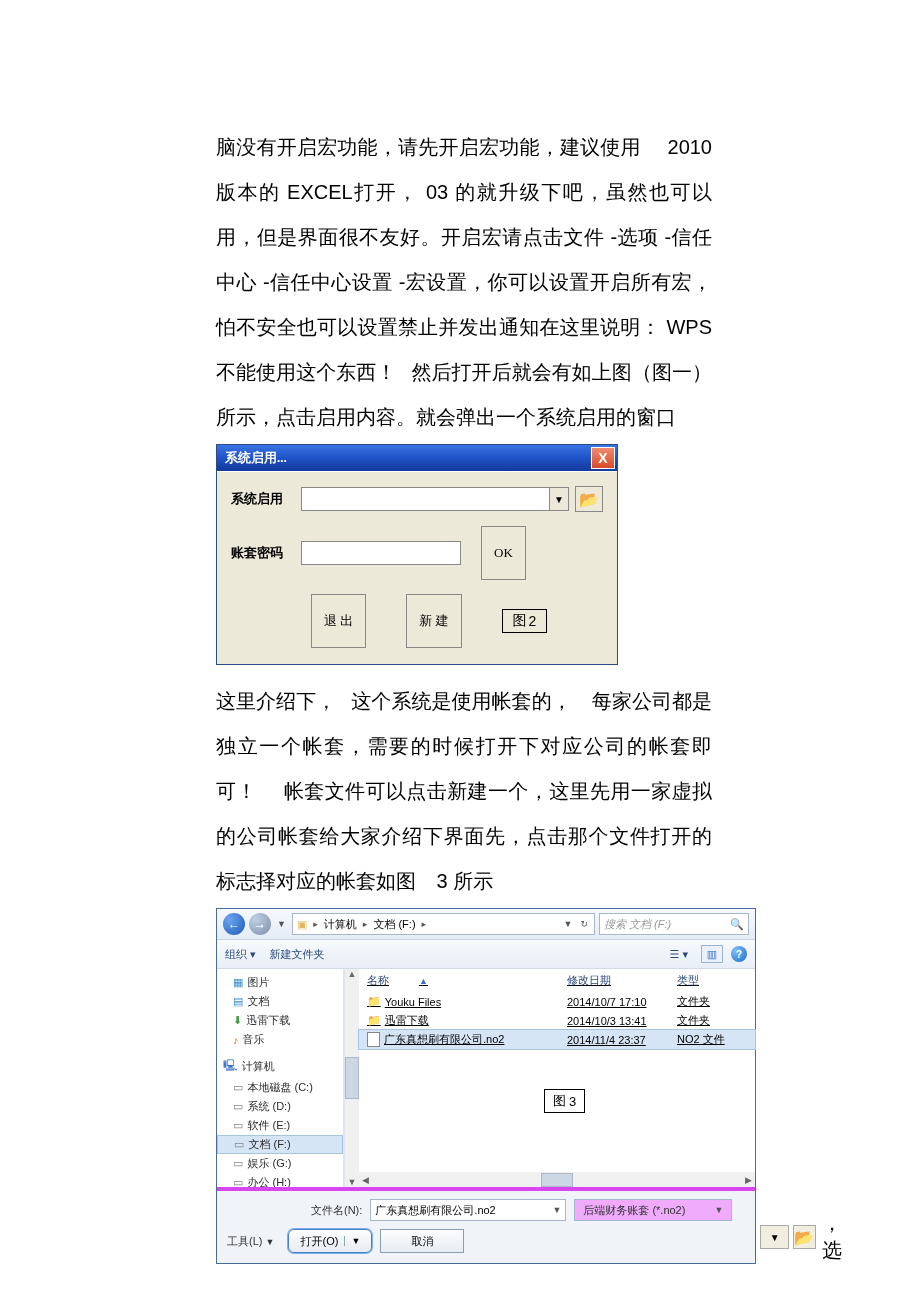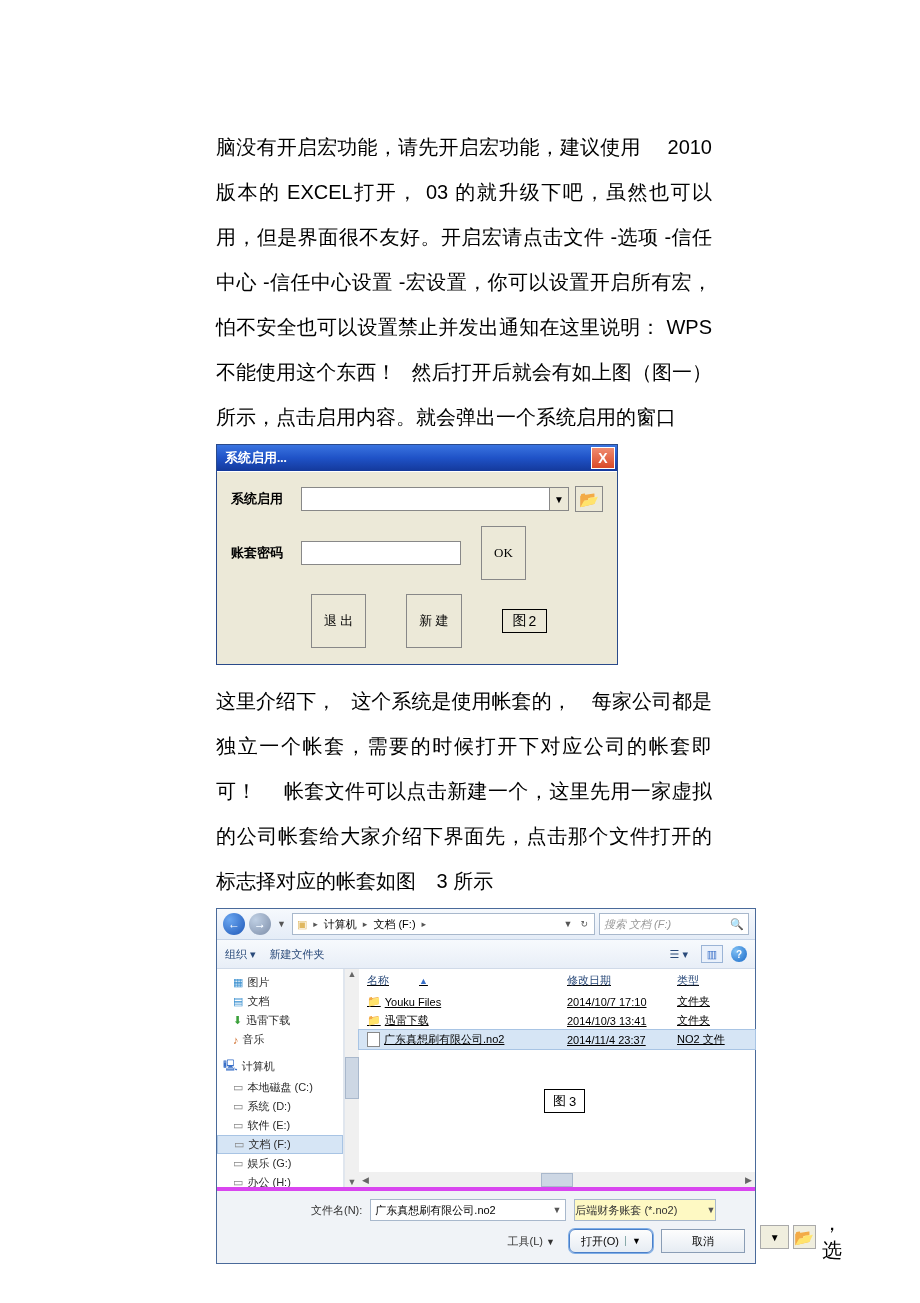--- a/index.html
+++ b/index.html
@@ -190,23 +190,23 @@
     font-family: "SimSun", serif; font-size:13px;
     display:flex; align-items:center; gap:3px;
   }
   .hscroll { position:absolute; left:0; right:0; bottom:0; height:15px; background:#f0f0f0; display:flex; align-items:center; justify-content:space-between; font-size:9px; color:#666;}
   .hscroll .thumb { width:30px; height:12px; background:#cdd7e4; border:1px solid #a9b8cc; margin:0 auto;}
   .dlg2-bottom { border-top:4px solid #d946ef; padding: 8px 10px 10px 10px; background:#f0f3f7;}
   .fn-row { display:flex; align-items:center; gap:8px; margin-bottom:8px;}
   .fn-label { padding-left: 84px; color:#333;}
   .fn-combo { width:186px; height:20px; border:1px solid #a8b8cc; background:#fff; display:flex; align-items:center; padding:0 4px;}
   .fn-combo .dd { margin-left:auto; font-size:9px; color:#555;}
-  .type-combo { width:140px; height:20px; border:1px solid #a8b8cc; background:#fef9c3; display:flex; align-items:center; padding:0 0; color:#333;}
+  .type-combo { width:140px; height:20px; border:1px solid #a8b8cc; background:#f0abfc; display:flex; align-items:center; padding:0 8px; color:#333;}
   .type-combo .dd { margin-left:auto; font-size:9px; color:#555;}
-  .btn-row { display:flex; align-items:center; justify-content:flex-end; gap:8px;}
+  .btn-row { display:flex; align-items:center; gap:8px;}
   .tools-lbl { margin-right: 6px; color:#333;}
   .win-std-btn { height:22px; min-width:70px; border:1px solid #8a9db5; background:linear-gradient(to bottom,#fdfdfd,#e6ecf3); display:flex; align-items:center; justify-content:center; padding:0 6px;}
   .win-std-btn.primary { border-color:#4a7fc9; box-shadow: 0 0 0 1px #7faee6; border-radius: 6px;}
   .tail { display:flex; align-items:center; margin-left:4px;}
   .tail-rect { width:34px; height:22px; border:1px solid #aaa; background:#f0eede; display:flex; align-items:center; justify-content:center;}
   .tail-open { width:26px; height:22px; border:1px solid #aaa; background:#f0eede; margin-left:4px; display:flex; align-items:center; justify-content:center;}
   .tail-text { font-family:"SimSun",serif; font-size:20px; margin-left:6px;}
 </style>
 </head>
 <body>

